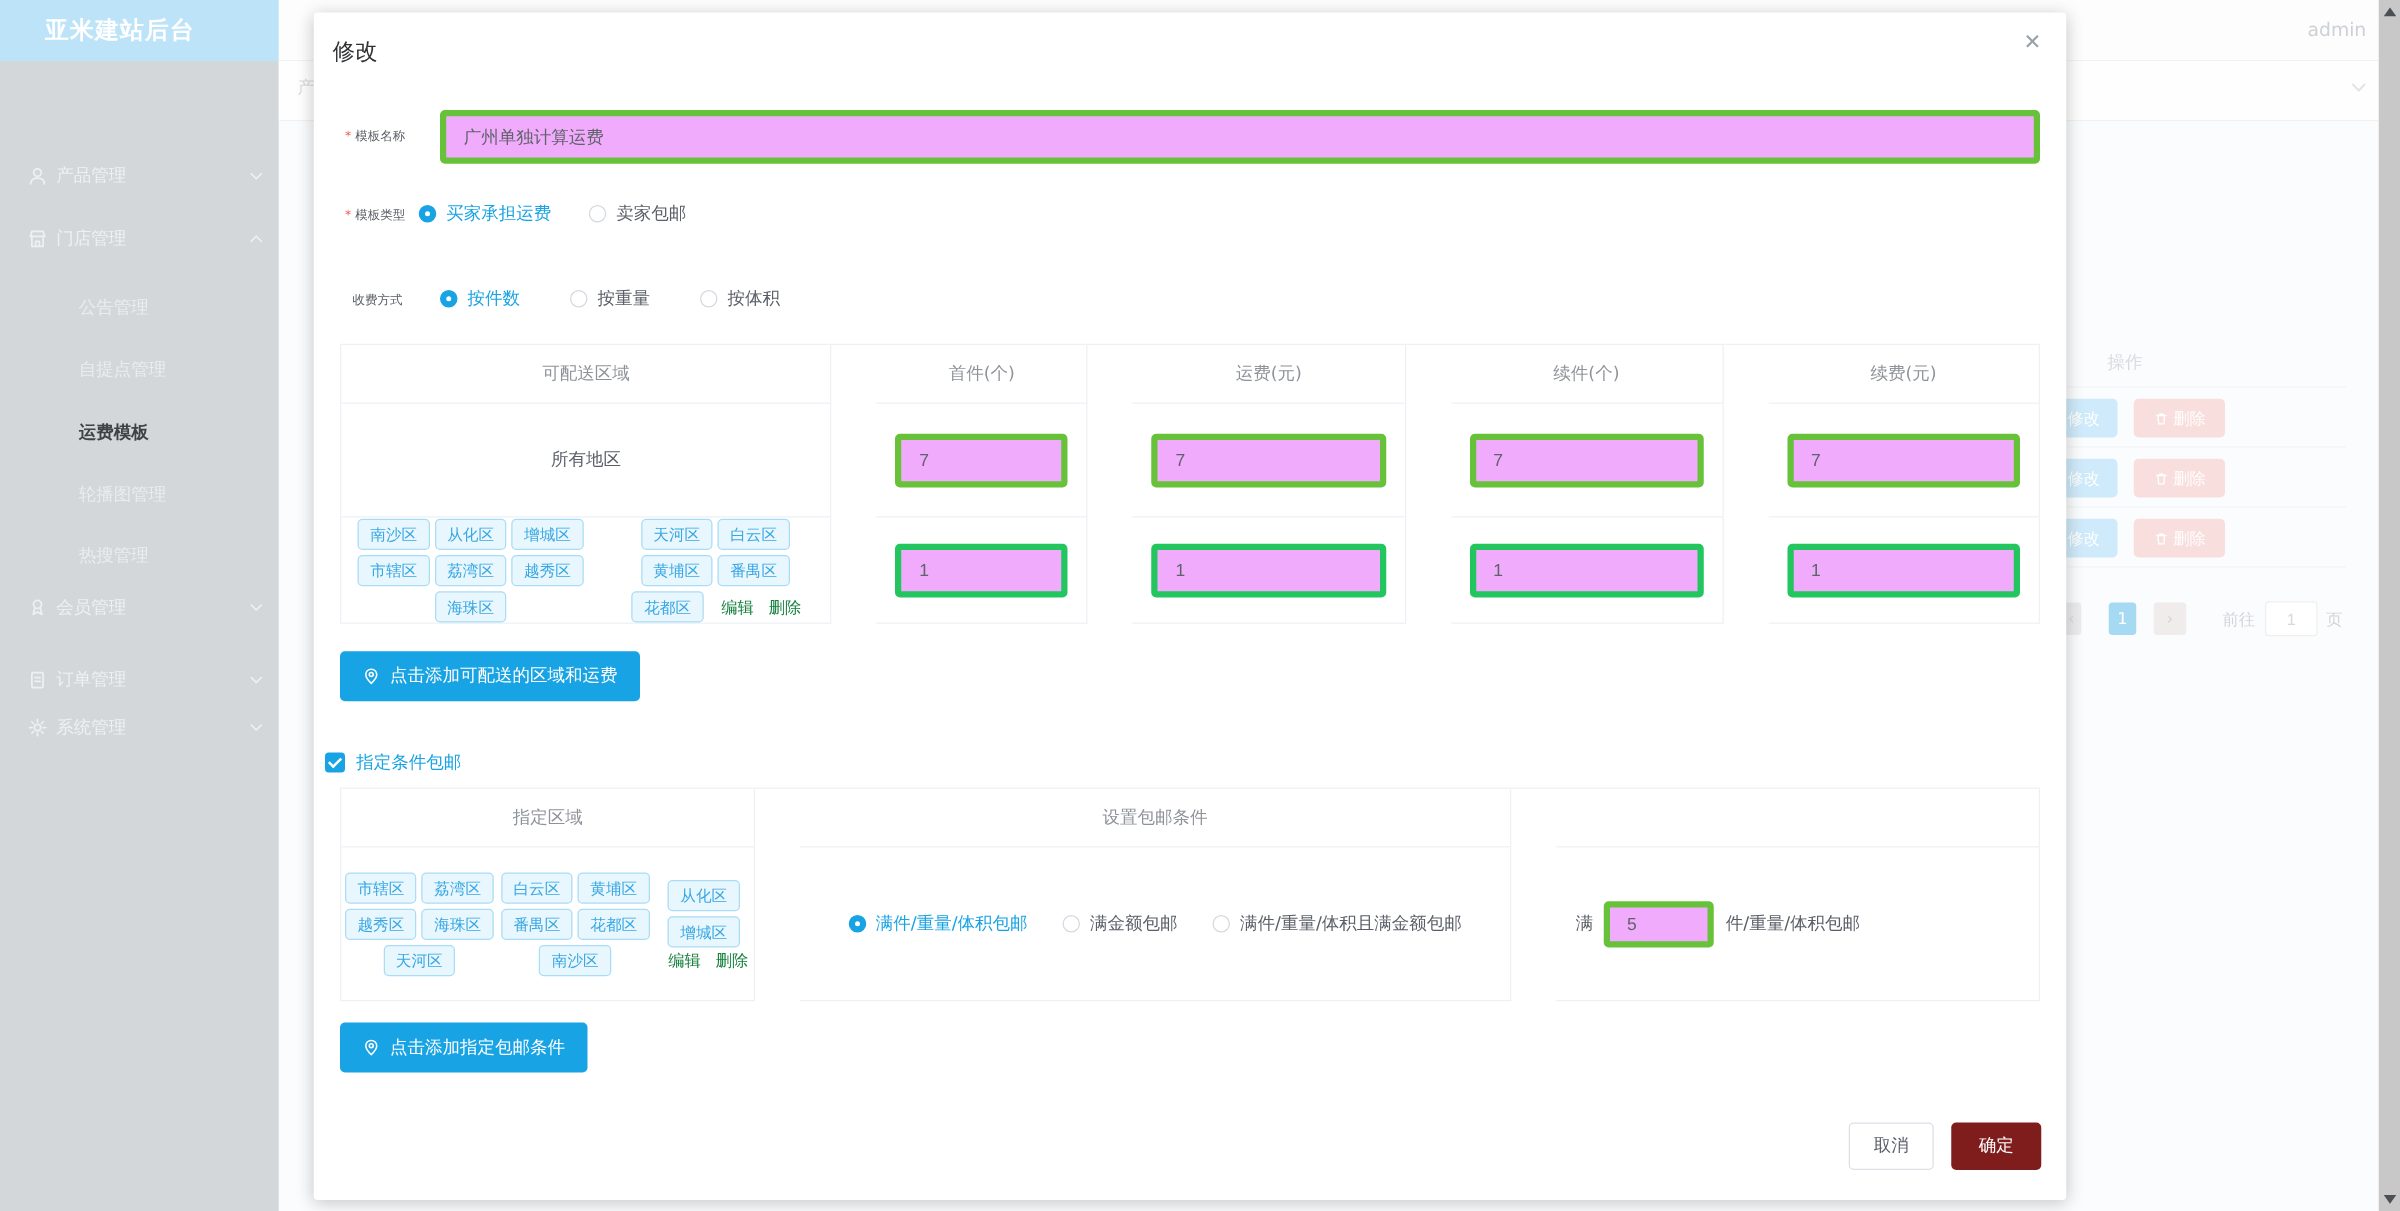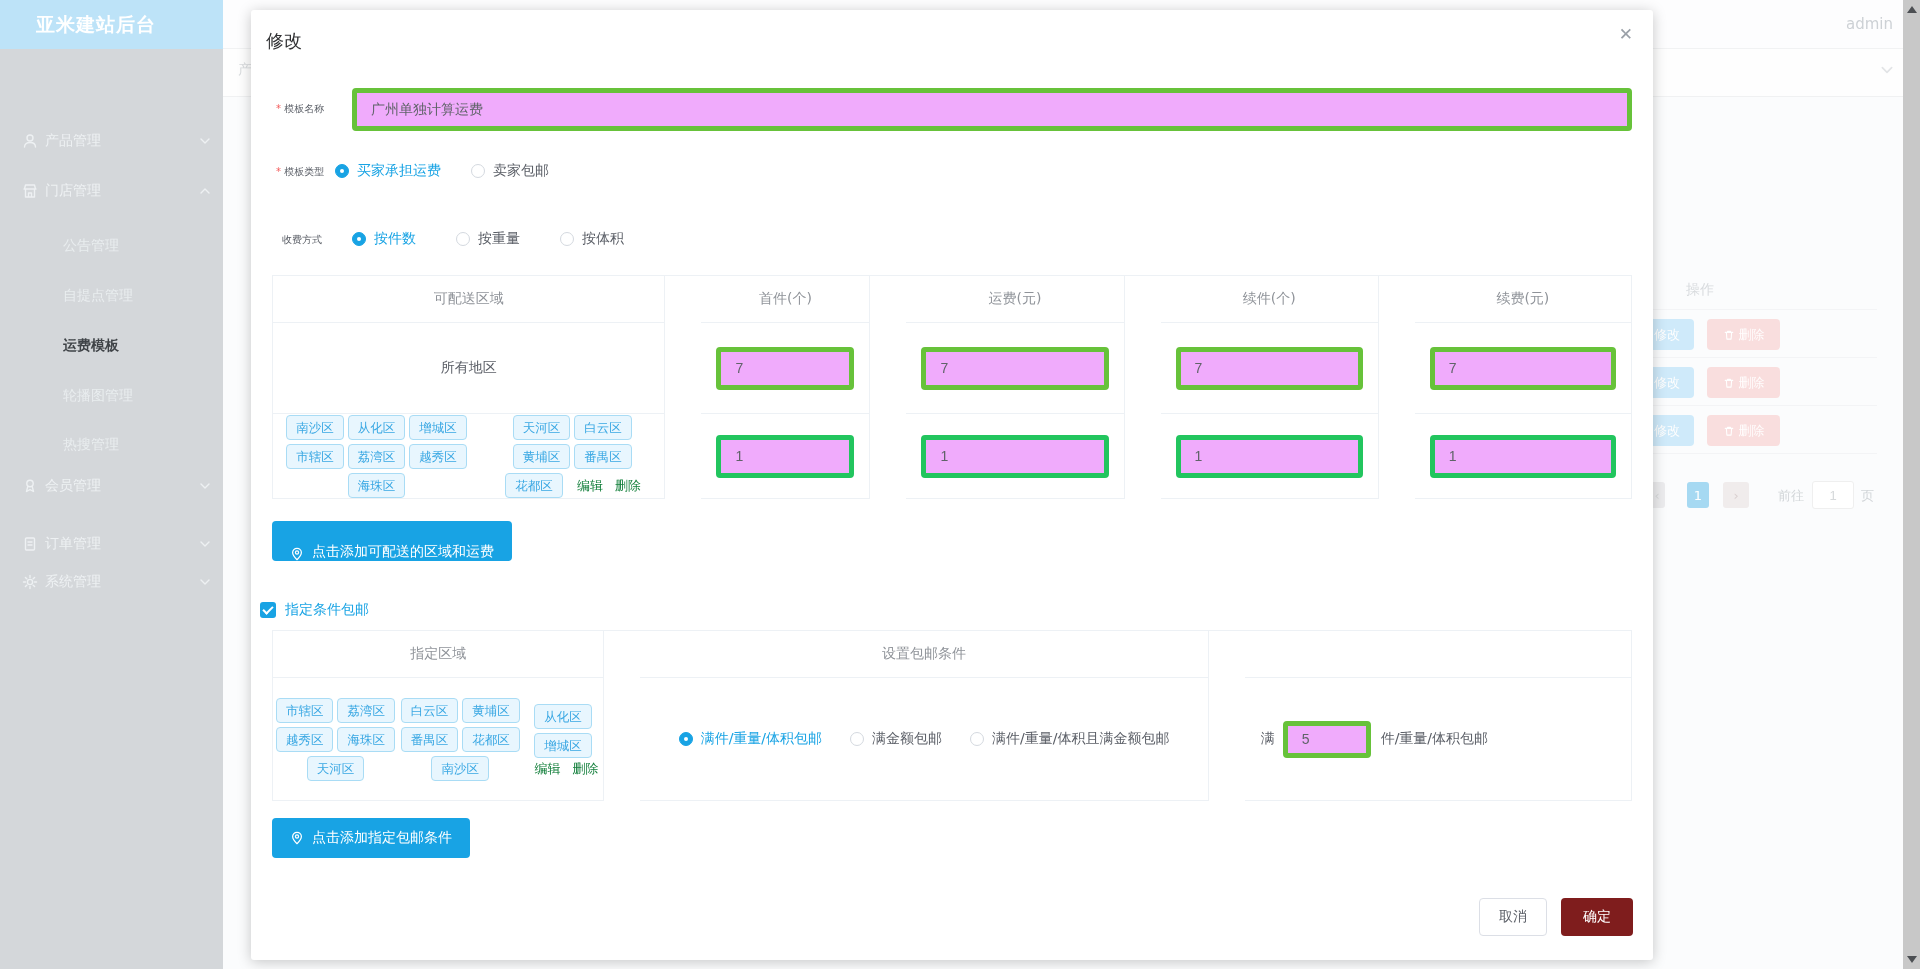--- a/index.html
+++ b/index.html
@@ -283,21 +283,21 @@
           </div>
         <div class="cell" style="width:244px; height:85px;">
             <input class="txt-input cell-input" readonly="" value="1" style="">
           </div>
         <div class="cell" style="width:243px; height:85px;">
             <input class="txt-input cell-input" readonly="" value="1" style="">
           </div>
       </div>
     </div>
 
-    <button class="m-abs blue-btn" style="left:21px; top:511px;align-items:flex-end;">
+    <button class="m-abs blue-btn" style="left:21px; top:511px;">
       <svg class="lineicon" style="width:14px;height:14px;color:#fff" viewBox="0 0 16 16">
           <path d="M8 1.5 C5 1.5 3 3.8 3 6.4 C3 9.8 8 14.5 8 14.5 C8 14.5 13 9.8 13 6.4 C13 3.8 11 1.5 8 1.5 Z"></path>
           <circle cx="8" cy="6.3" r="1.8"></circle>
         </svg>
       <span>点击添加可配送的区域和运费</span>
     </button>
 
     <div class="m-abs" style="left:9px; top:591px; display:flex; align-items:center;">
       <span class="cbx"></span>
       <span class="cbx-label">指定条件包邮</span>

